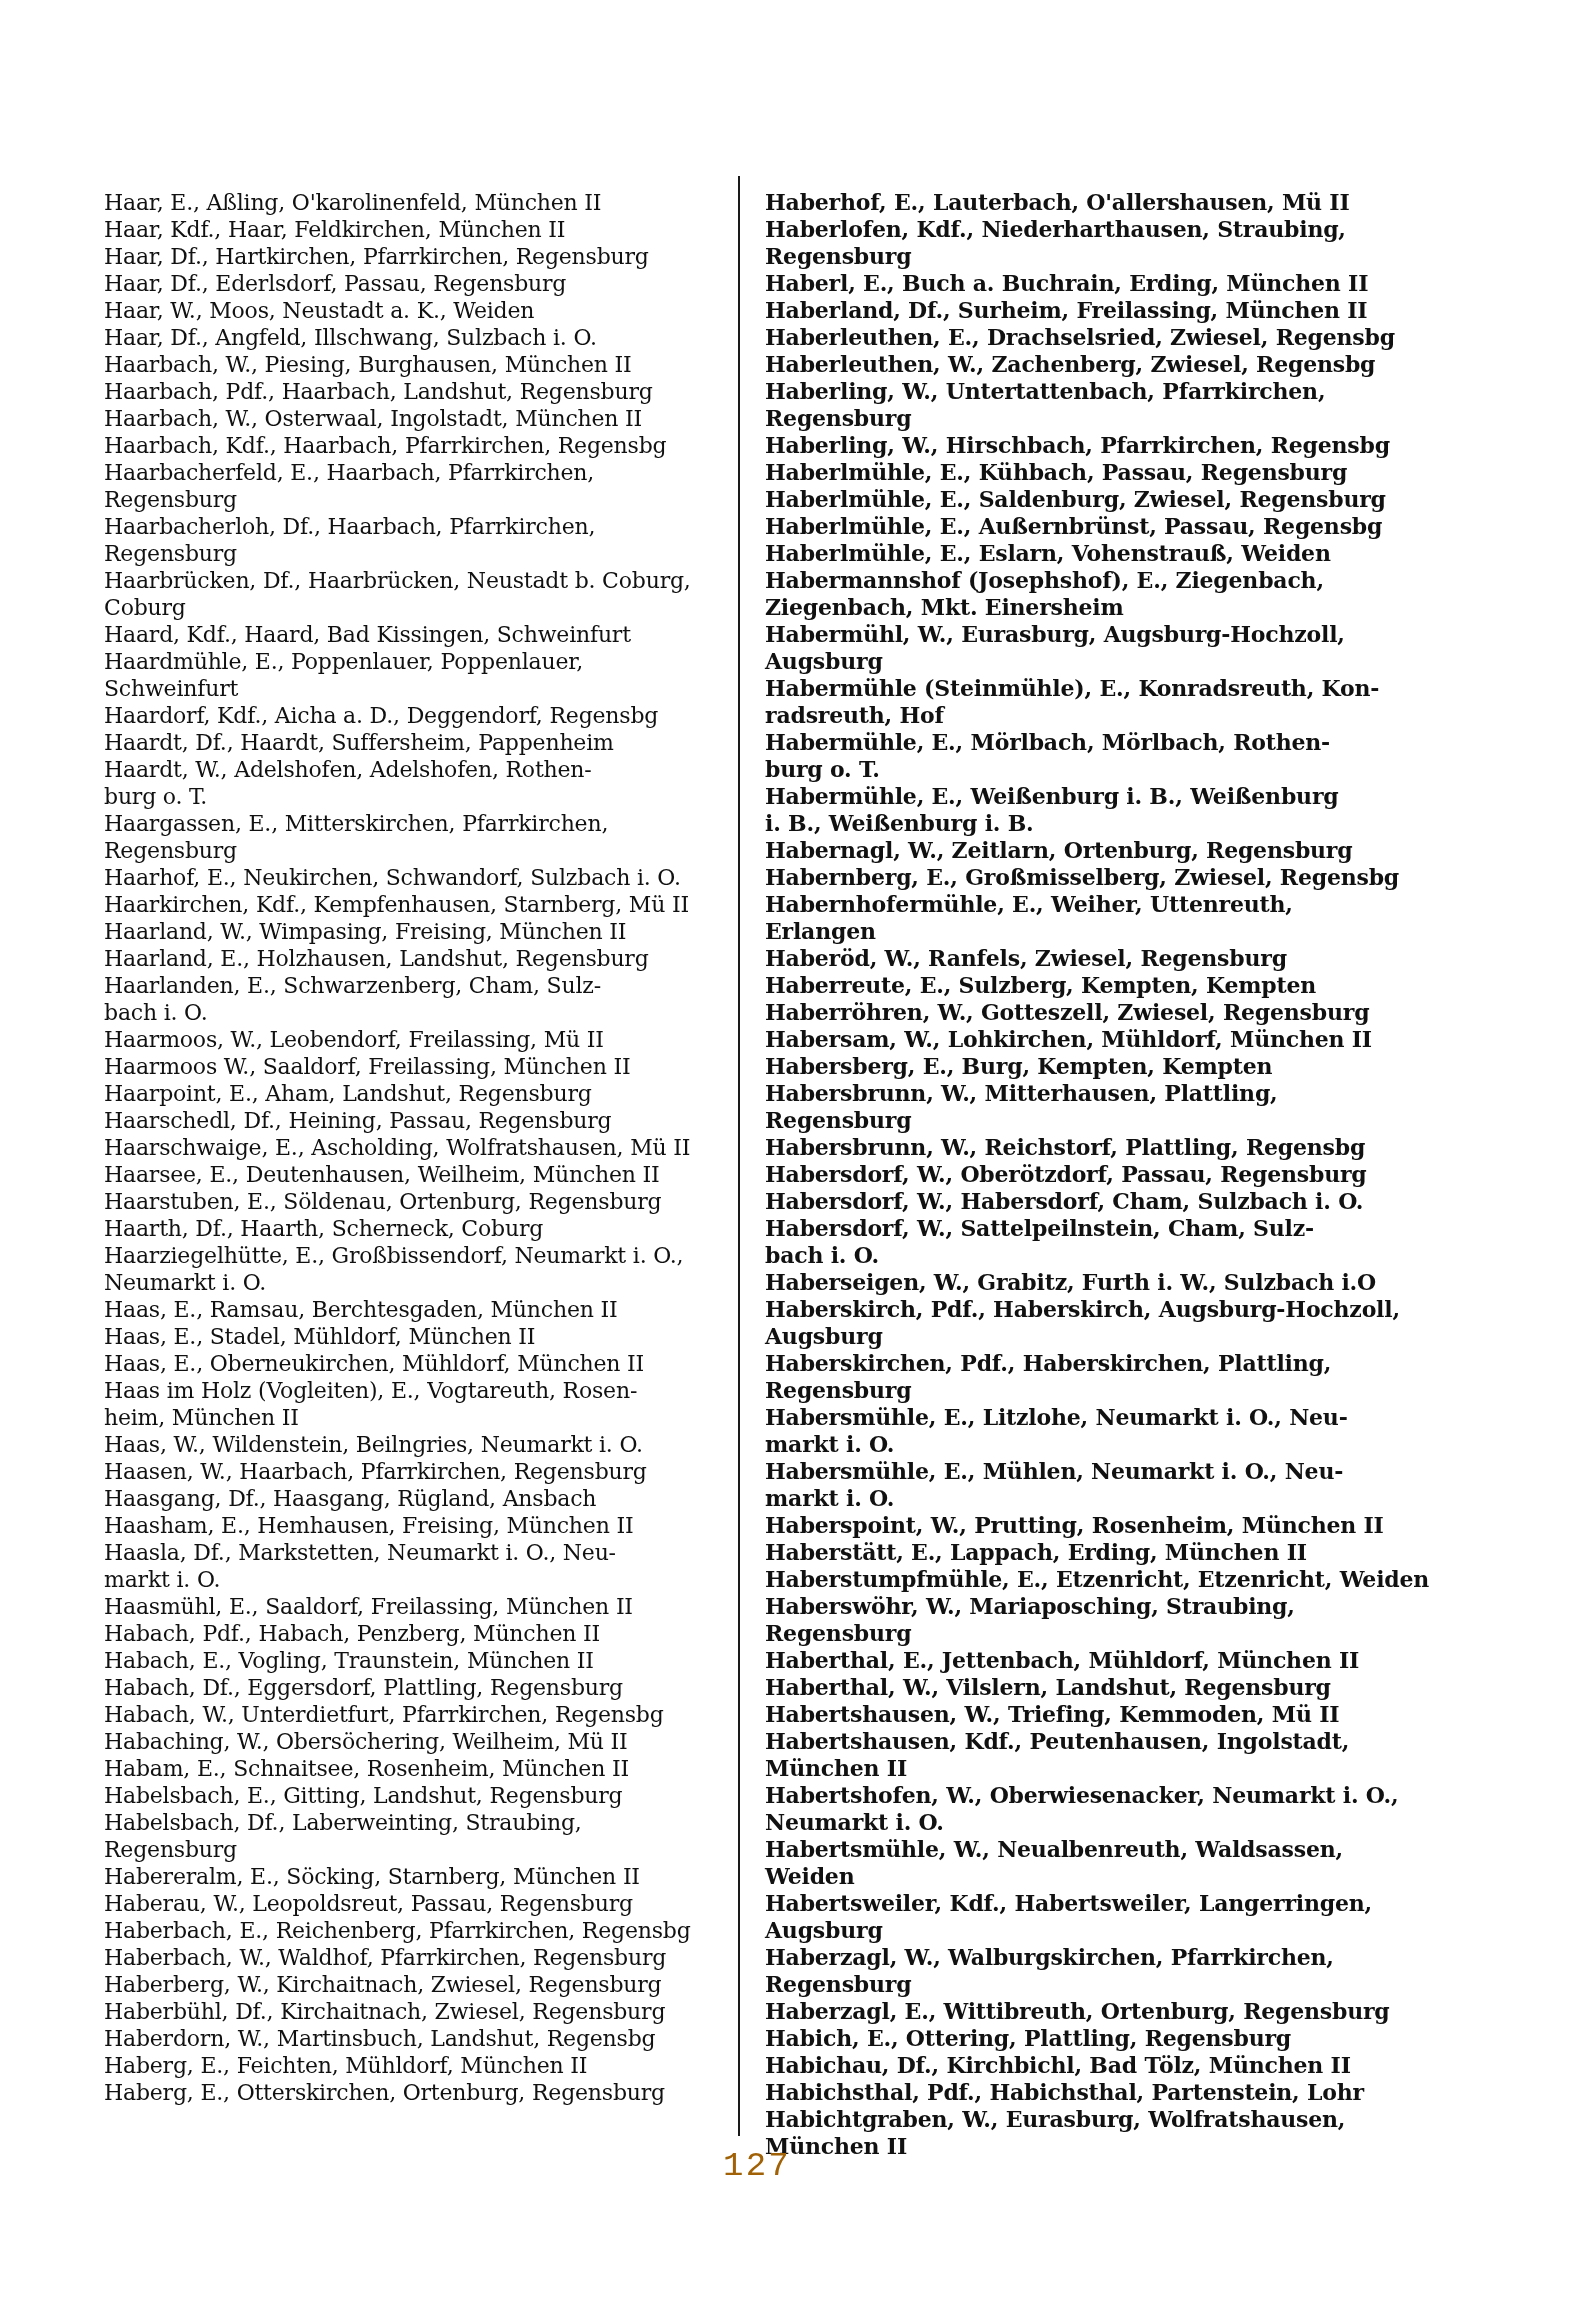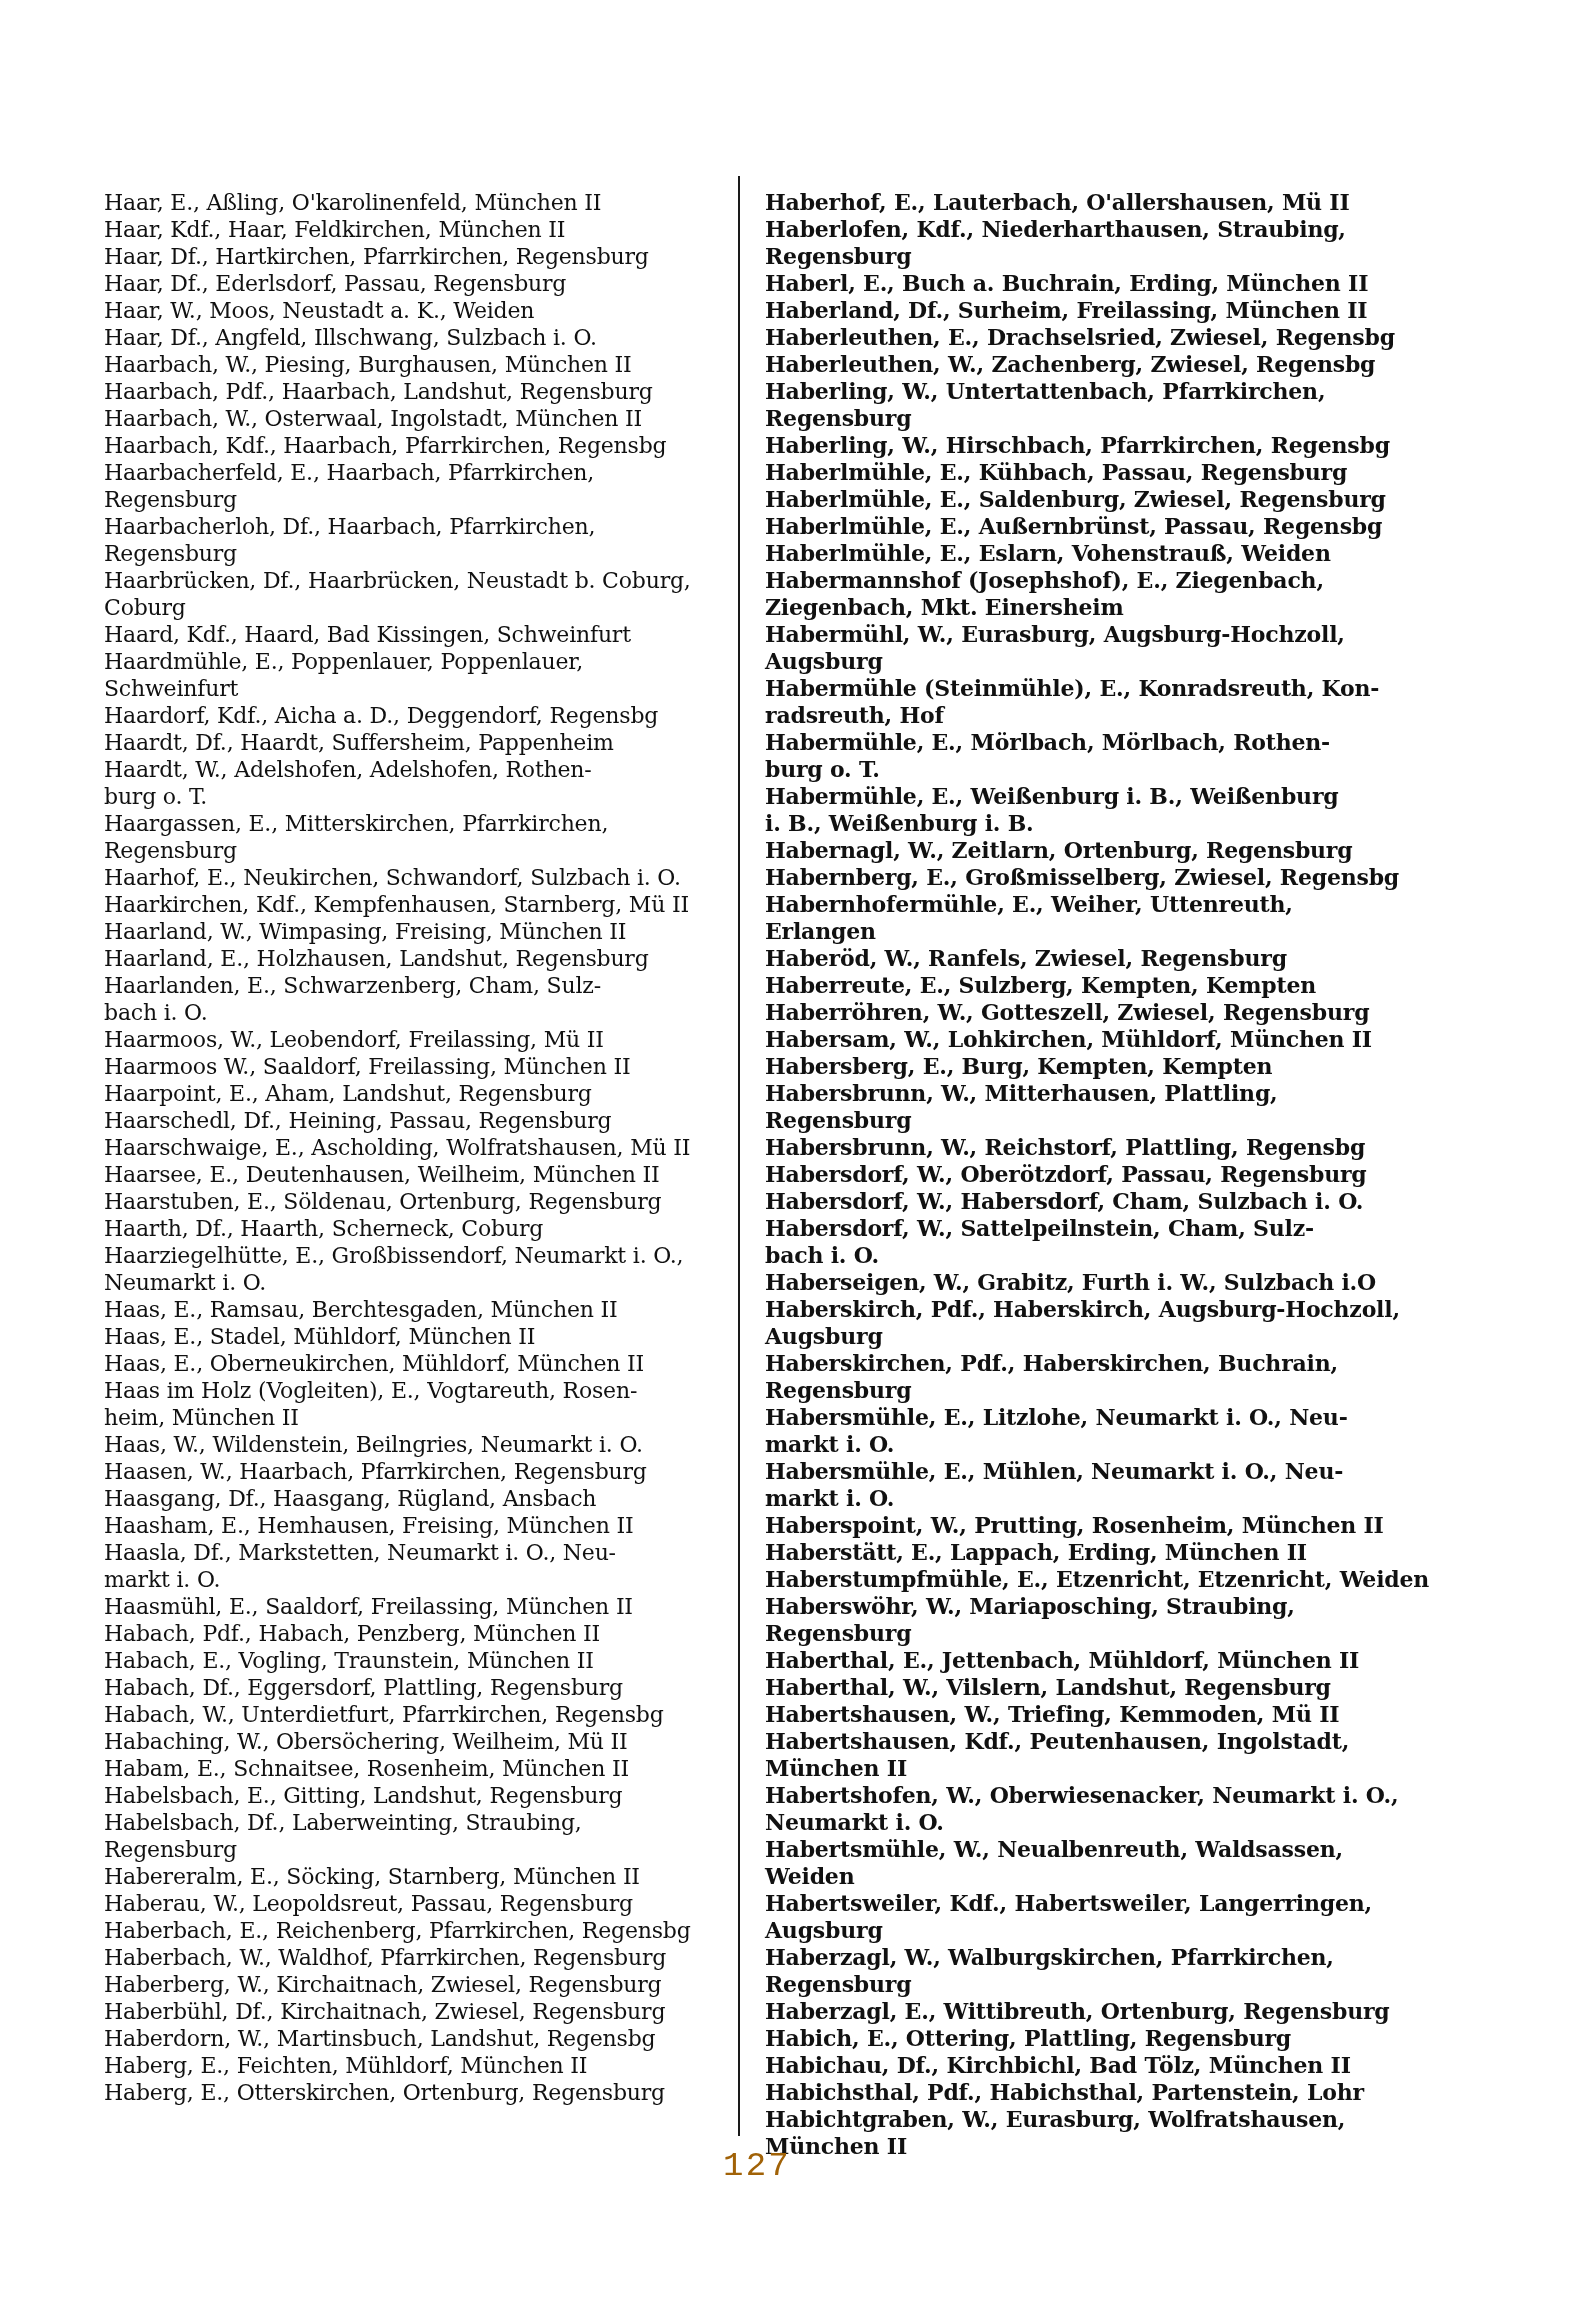--- a/index.html
+++ b/index.html
@@ -128,21 +128,21 @@
       <li class="entry"><span class="line">Haberröhren, W., Gotteszell, Zwiesel, Regensburg</span></li>
       <li class="entry"><span class="line">Habersam, W., Lohkirchen, Mühldorf, München II</span></li>
       <li class="entry"><span class="line">Habersberg, E., Burg, Kempten, Kempten</span></li>
       <li class="entry"><span class="line">Habersbrunn, W., Mitterhausen, Plattling,</span><span class="line cont">Regensburg</span></li>
       <li class="entry"><span class="line">Habersbrunn, W., Reichstorf, Plattling, Regensbg</span></li>
       <li class="entry"><span class="line">Habersdorf, W., Oberötzdorf, Passau, Regensburg</span></li>
       <li class="entry"><span class="line">Habersdorf, W., Habersdorf, Cham, Sulzbach i. O.</span></li>
       <li class="entry"><span class="line">Habersdorf, W., Sattelpeilnstein, Cham, Sulz-</span><span class="line cont">bach i. O.</span></li>
       <li class="entry"><span class="line">Haberseigen, W., Grabitz, Furth i. W., Sulzbach i.O</span></li>
       <li class="entry"><span class="line">Haberskirch, Pdf., Haberskirch, Augsburg-Hochzoll,</span><span class="line cont">Augsburg</span></li>
-      <li class="entry"><span class="line">Haberskirchen, Pdf., Haberskirchen, Buchrain,</span><span class="line cont">Regensburg</span></li>
+      <li class="entry"><span class="line">Haberskirchen, Pdf., Haberskirchen, Plattling,</span><span class="line cont">Regensburg</span></li>
       <li class="entry"><span class="line">Habersmühle, E., Litzlohe, Neumarkt i. O., Neu-</span><span class="line cont">markt i. O.</span></li>
       <li class="entry"><span class="line">Habersmühle, E., Mühlen, Neumarkt i. O., Neu-</span><span class="line cont">markt i. O.</span></li>
       <li class="entry"><span class="line">Haberspoint, W., Prutting, Rosenheim, München II</span></li>
       <li class="entry"><span class="line">Haberstätt, E., Lappach, Erding, München II</span></li>
       <li class="entry"><span class="line">Haberstumpfmühle, E., Etzenricht, Etzenricht, Weiden</span></li>
       <li class="entry"><span class="line">Haberswöhr, W., Mariaposching, Straubing,</span><span class="line cont">Regensburg</span></li>
       <li class="entry"><span class="line">Haberthal, E., Jettenbach, Mühldorf, München II</span></li>
       <li class="entry"><span class="line">Haberthal, W., Vilslern, Landshut, Regensburg</span></li>
       <li class="entry"><span class="line">Habertshausen, W., Triefing, Kemmoden, Mü II</span></li>
       <li class="entry"><span class="line">Habertshausen, Kdf., Peutenhausen, Ingolstadt,</span><span class="line cont">München II</span></li>

